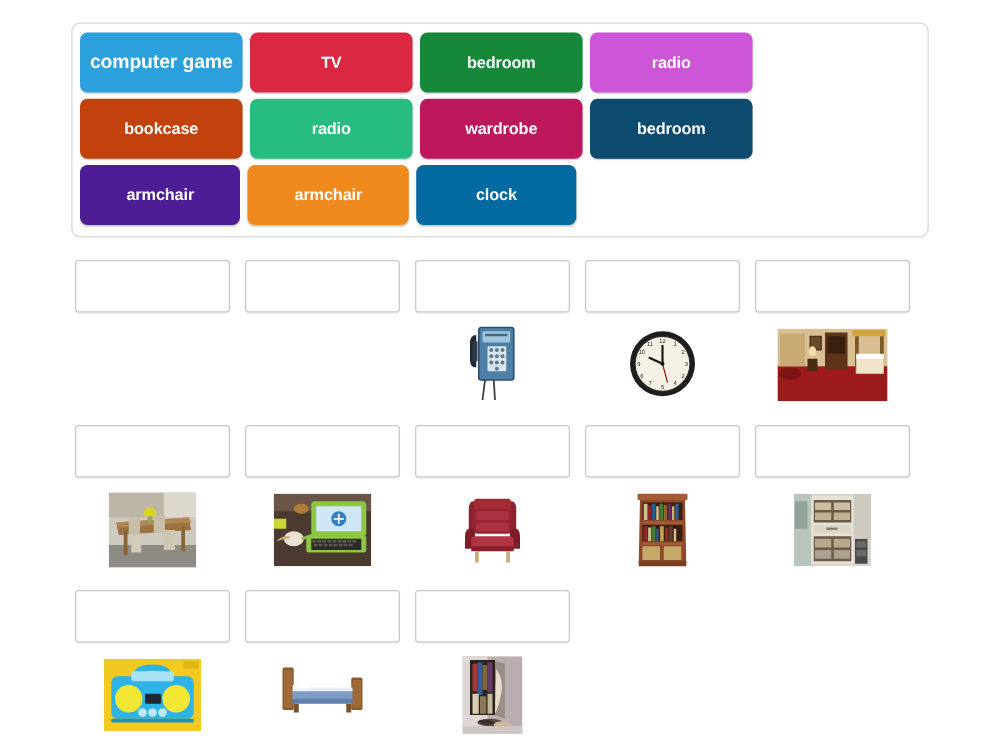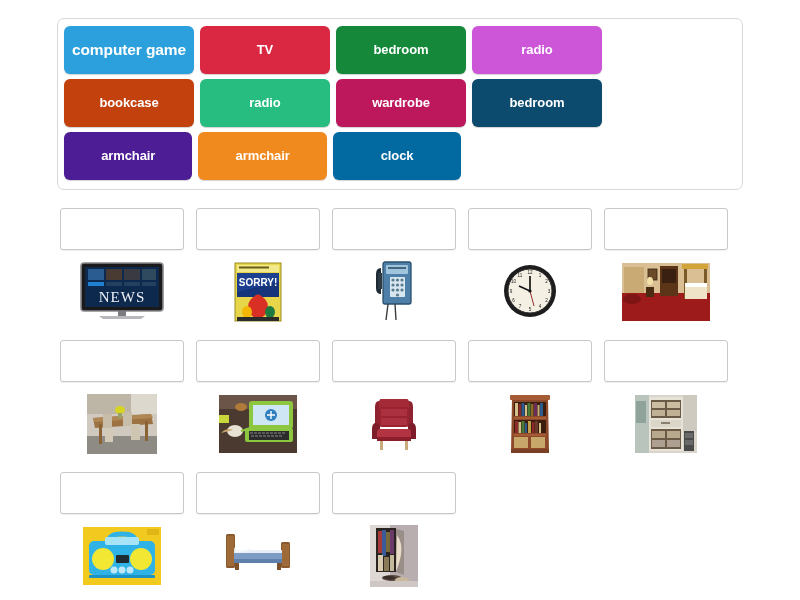--- a/index.html
+++ b/index.html
@@ -138,57 +138,24 @@
       <div class="tile-spacer"></div>
     </div>
   </div>
 
   <div id="answer-grid">
 
     <div class="answer-row">
 
       <div class="answer-cell">
         <div class="dropzone"></div>
-        <div class="pic-holder">
-          <svg width="86" height="62" viewBox="0 0 86 62">
-            <rect x="2" y="2" width="82" height="48" rx="3" fill="#1a1a1c" stroke="#8a8a8e" stroke-width="1.6"></rect>
-            <rect x="6" y="6" width="74" height="40" fill="#0d2a4e"></rect>
-            <rect x="9" y="8" width="16" height="11" fill="#2a5c91"></rect>
-            <rect x="27" y="8" width="16" height="11" fill="#4a3b32"></rect>
-            <rect x="45" y="8" width="16" height="11" fill="#3a3a42"></rect>
-            <rect x="63" y="8" width="14" height="11" fill="#2f4a5e"></rect>
-            <rect x="9" y="21" width="16" height="4" fill="#1f7fd0"></rect>
-            <rect x="27" y="21" width="16" height="4" fill="#24405e"></rect>
-            <rect x="45" y="21" width="16" height="4" fill="#24405e"></rect>
-            <rect x="63" y="21" width="14" height="4" fill="#24405e"></rect>
-            <text x="43" y="41" font-family="'Liberation Serif',serif" font-size="15" fill="#eef2f8" text-anchor="middle" letter-spacing="1">NEWS</text>
-            <rect x="39" y="50" width="8" height="5" fill="#7b7b80"></rect>
-            <path d="M24 58 H62 L66 55 H20 Z" fill="#b9b9bd"></path>
-          </svg>
-        </div>
-      </div>
-
-      <div class="answer-cell">
-        <div class="dropzone"></div>
-        <div class="pic-holder">
-          <svg width="48" height="60" viewBox="0 0 48 60">
-            <rect x="1" y="1" width="46" height="58" fill="#e8d64a" stroke="#9a8b20" stroke-width="1"></rect>
-            <rect x="3" y="3" width="42" height="7" fill="#f2e88c"></rect>
-            <rect x="5" y="4.5" width="30" height="2" fill="#6a5c10"></rect>
-            <rect x="3" y="11" width="42" height="24" fill="#1c3f8f"></rect>
-            <path d="M3 11 L45 11 L45 35 L3 35 Z" fill="#1c3f8f"></path>
-            <path d="M3 30 L45 20 L45 35 L3 35 Z" fill="#16347a"></path>
-            <text x="24" y="24" font-family="'Liberation Sans',sans-serif" font-weight="bold" font-size="10" fill="#ffffff" text-anchor="middle">SORRY!</text>
-            <ellipse cx="24" cy="45" rx="10" ry="11" fill="#d93025"></ellipse>
-            <ellipse cx="24" cy="37" rx="4.5" ry="4.5" fill="#d93025"></ellipse>
-            <ellipse cx="13" cy="50" rx="5" ry="6" fill="#f2b705"></ellipse>
-            <ellipse cx="36" cy="50" rx="5" ry="6" fill="#1f7a3f"></ellipse>
-            <rect x="3" y="55" width="42" height="4" fill="#2b2b2b"></rect>
-          </svg>
-        </div>
+      </div>
+
+      <div class="answer-cell">
+        <div class="dropzone"></div>
       </div>
 
       <div class="answer-cell">
         <div class="dropzone"></div>
         <div class="pic-holder">
           <svg width="46" height="64" viewBox="0 0 46 64">
             <rect x="12" y="2" width="28" height="42" rx="2" fill="#4d7fa8" stroke="#2c4f6b" stroke-width="1.3"></rect>
             <rect x="15" y="5" width="22" height="9" rx="1" fill="#9fc4db"></rect>
             <rect x="17" y="7" width="18" height="2" fill="#44667e"></rect>
             <rect x="19" y="17" width="15" height="20" rx="1" fill="#d7e6ef"></rect>

